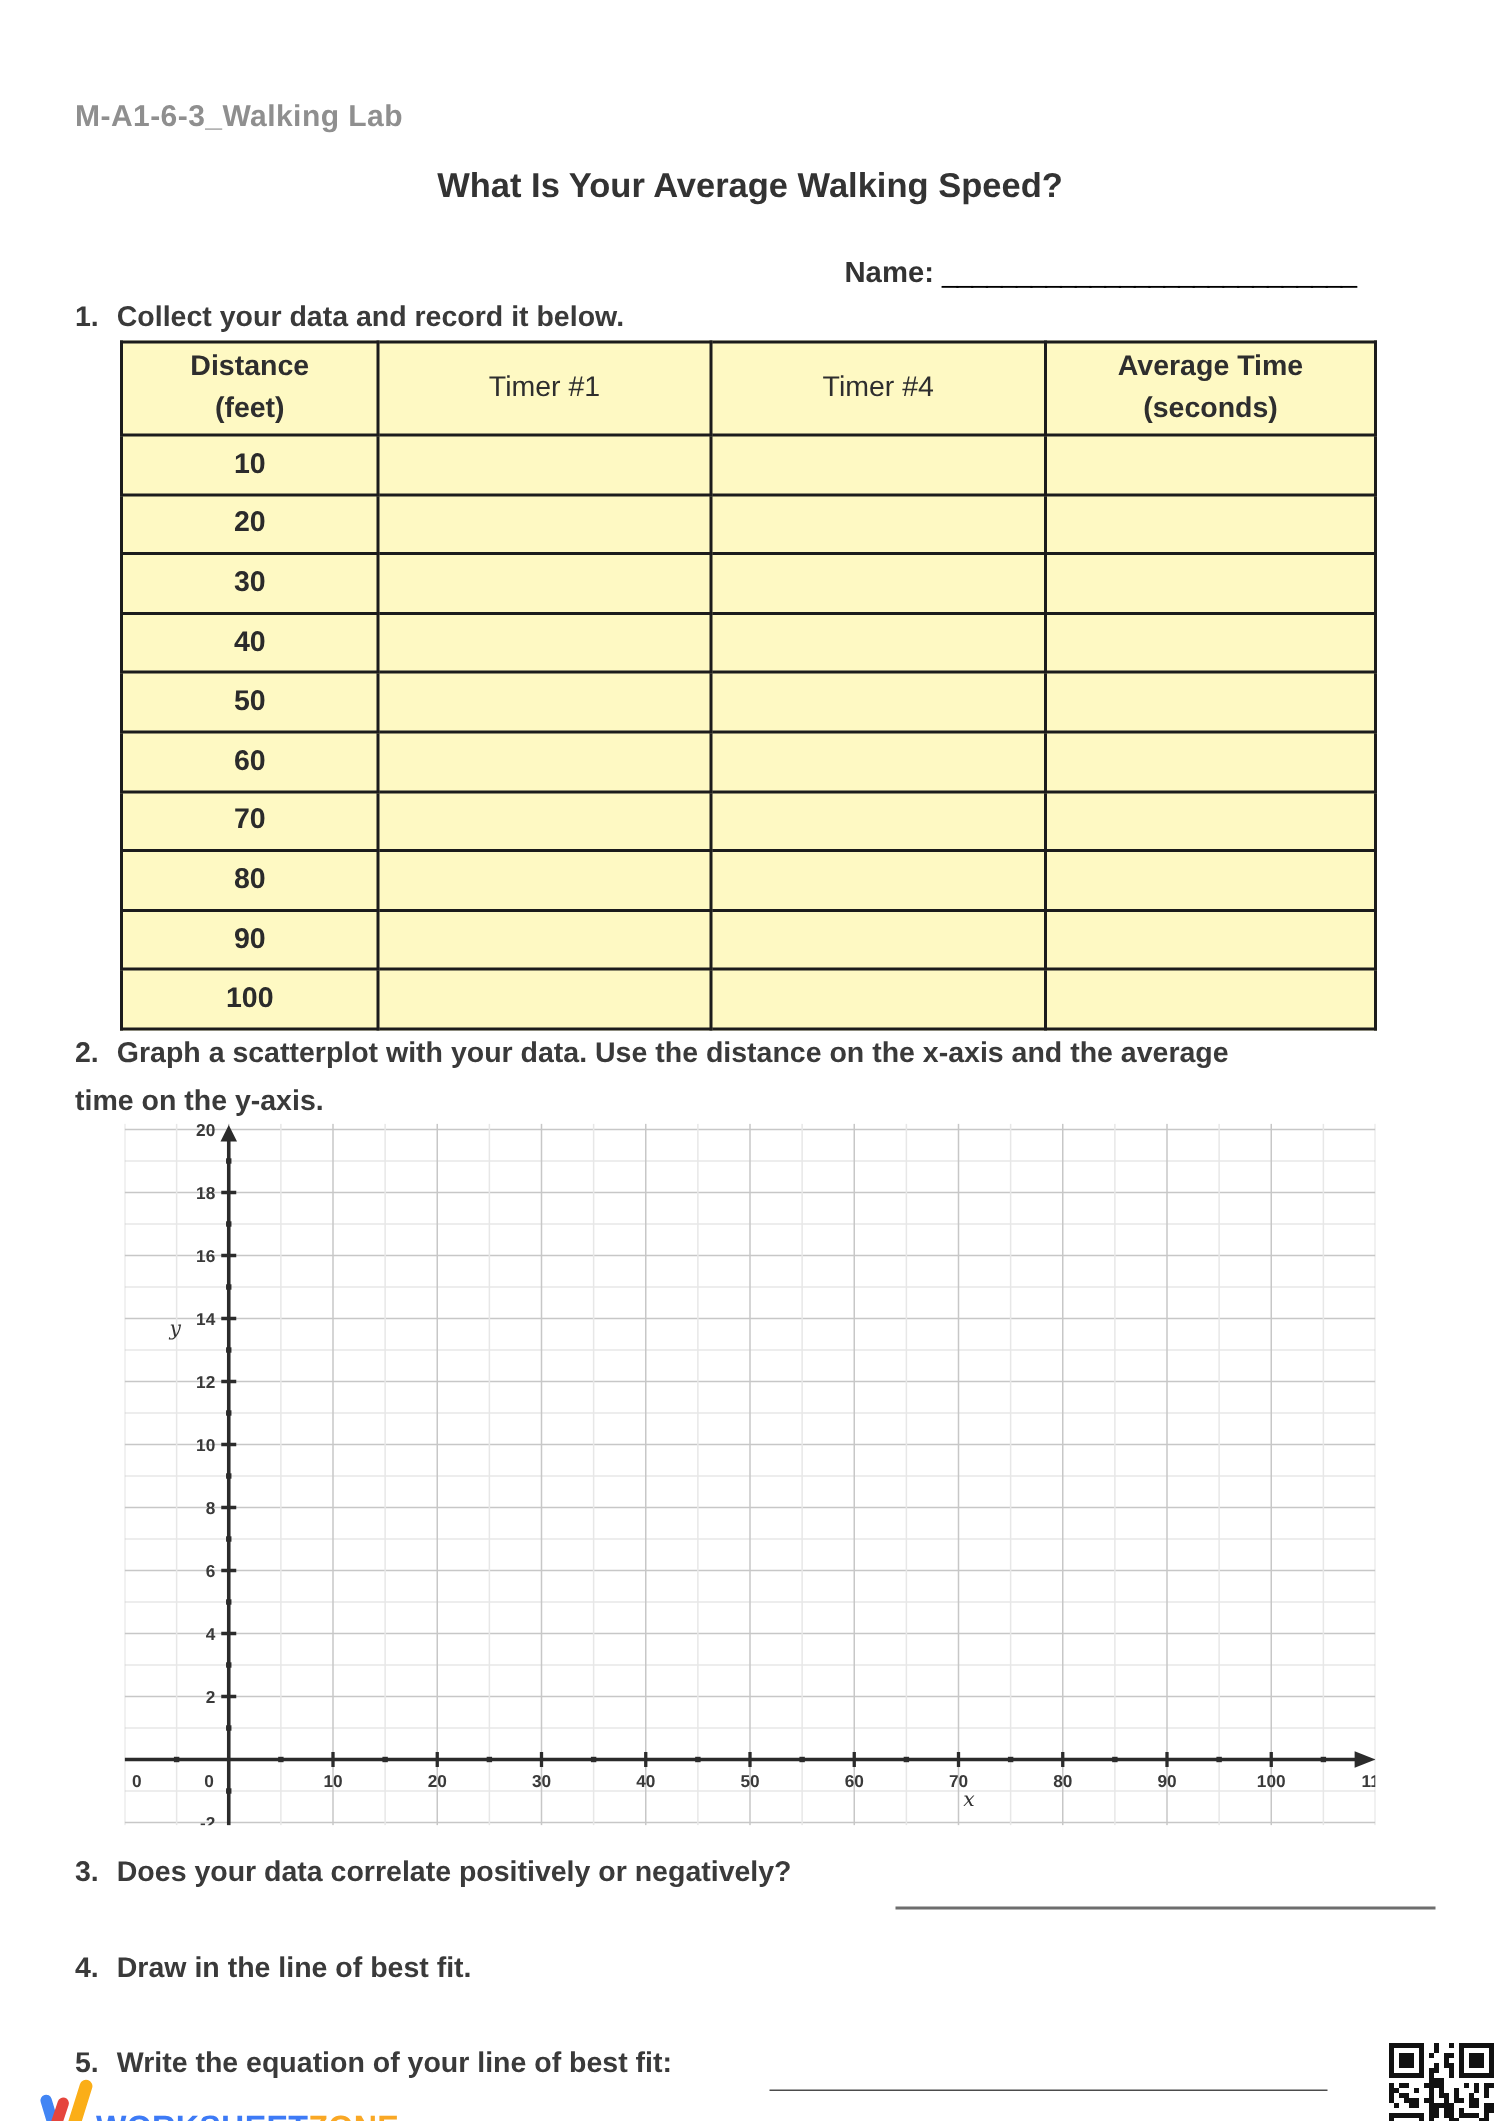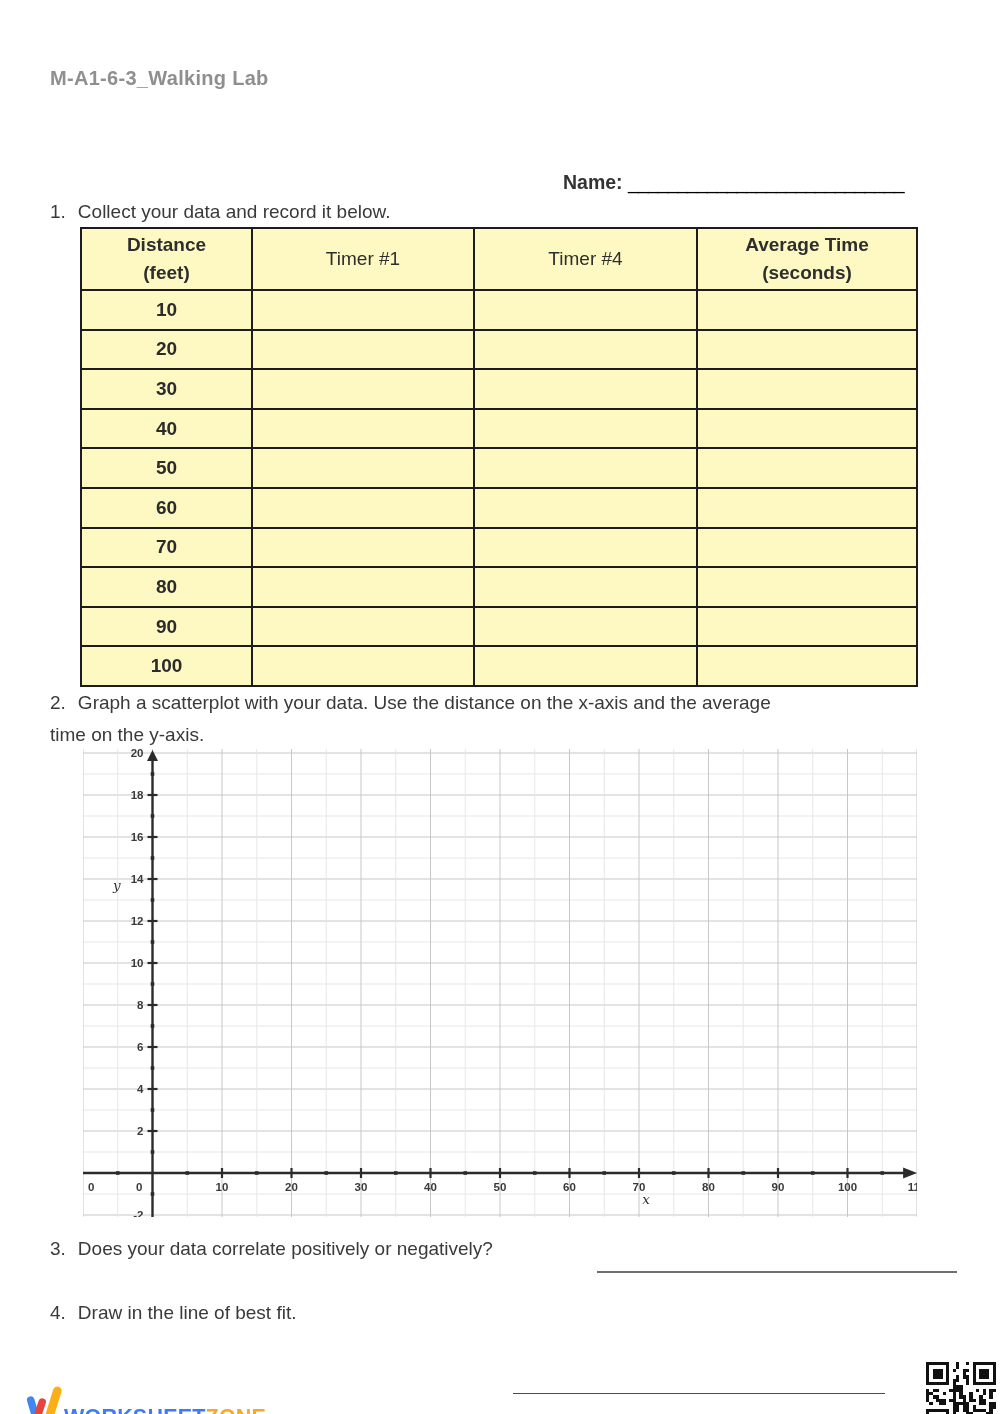--- a/index.html
+++ b/index.html
@@ -6,21 +6,21 @@
   .page{
     position:relative;width:1000px;height:1414px;margin:17px auto;
     background:#fff;overflow:hidden;
     font-family:"Liberation Sans",sans-serif;color:#3b3b3b;
   }
   .abs{position:absolute}
   .doc-label{left:50px;top:50px;font-size:20px;font-weight:600;color:#8f8f8f;letter-spacing:.3px}
   .title{left:0;right:0;top:93px;text-align:center;font-size:23px;font-weight:600;color:#333}
   .name-row{left:563px;top:154px;font-size:19.5px;font-weight:600;color:#333;white-space:nowrap}
   .name-line{font-weight:400;letter-spacing:-1px;color:#000000}
-  .q{font-size:19px;font-weight:400;color:#3a3a3a}
+  .q{font-size:19px;font-weight:700;color:#3a3a3a}
   .qnum{display:inline-block;margin-right:12px}
   .wtable{border-collapse:collapse;table-layout:fixed;background:#fef9c3}
   .wtable th,.wtable td{border:2px solid #1c1c1c;text-align:center;vertical-align:middle;padding:0}
   .wtable th{height:60px;font-size:19px;line-height:1.45;color:#2e2e2e}
   .wtable th.bold{font-weight:700}
   .wtable th.reg{font-weight:400}
   .wtable td{height:37.6px;font-size:19px;font-weight:600;color:#2b2b2b}
   .graph-box{left:83px;top:732px;width:834px;height:468px;overflow:hidden;background:#fff}
   .ansline{border-bottom:2px solid #6e6e6e}
   .ansline-thin{border-bottom:1.6px solid #4c4c4c}
@@ -29,20 +29,21 @@
   .scan-text{left:550px;top:1378px;font-size:26px;font-weight:500;color:#222;white-space:nowrap}
   .qr{left:926px;top:1345px;width:70px;height:70px}
 </style>
 </head>
 <body>
 
 <div class="page">
 
   <div class="abs doc-label">M-A1-6-3_Walking Lab</div>
 
+  <div class="abs title">What Is Your Average Walking Speed?</div>
 
   <div class="abs name-row">
     <span>Name:</span>
     <span class="name-line">____________________________</span>
   </div>
 
   <div class="abs q" style="left:50px;top:184px">
     <span class="qnum">1.</span><span>Collect your data and record it below.</span>
   </div>
 
@@ -257,20 +258,23 @@
 
   <div class="abs q" style="left:50px;top:1221px">
     <span class="qnum">3.</span><span>Does your data correlate positively or negatively?</span>
   </div>
   <div class="abs ansline" style="left:597px;top:1220px;width:360px;height:34px"></div>
 
   <div class="abs q" style="left:50px;top:1285px">
     <span class="qnum">4.</span><span>Draw in the line of best fit.</span>
   </div>
 
+  <div class="abs q" style="left:50px;top:1348px">
+    <span class="qnum">5.</span><span>Write the equation of your line of best fit:</span>
+  </div>
   <div class="abs ansline-thin" style="left:513px;top:1344px;width:372px;height:32px"></div>
 
   <div class="abs brand">
     <span>
       <svg width="38" height="42" viewBox="0 0 40 44" id="brand-mark">
           <path d="M5 17 L11 37" stroke="#4285F4" stroke-width="8" stroke-linecap="round" fill="none"></path>
           <path d="M11 37 L17 19" stroke="#E5453D" stroke-width="8" stroke-linecap="round" fill="none"></path>
           <path d="M23 39 L33 7" stroke="#FBAE17" stroke-width="9" stroke-linecap="round" fill="none"></path>
         </svg>
     </span>

